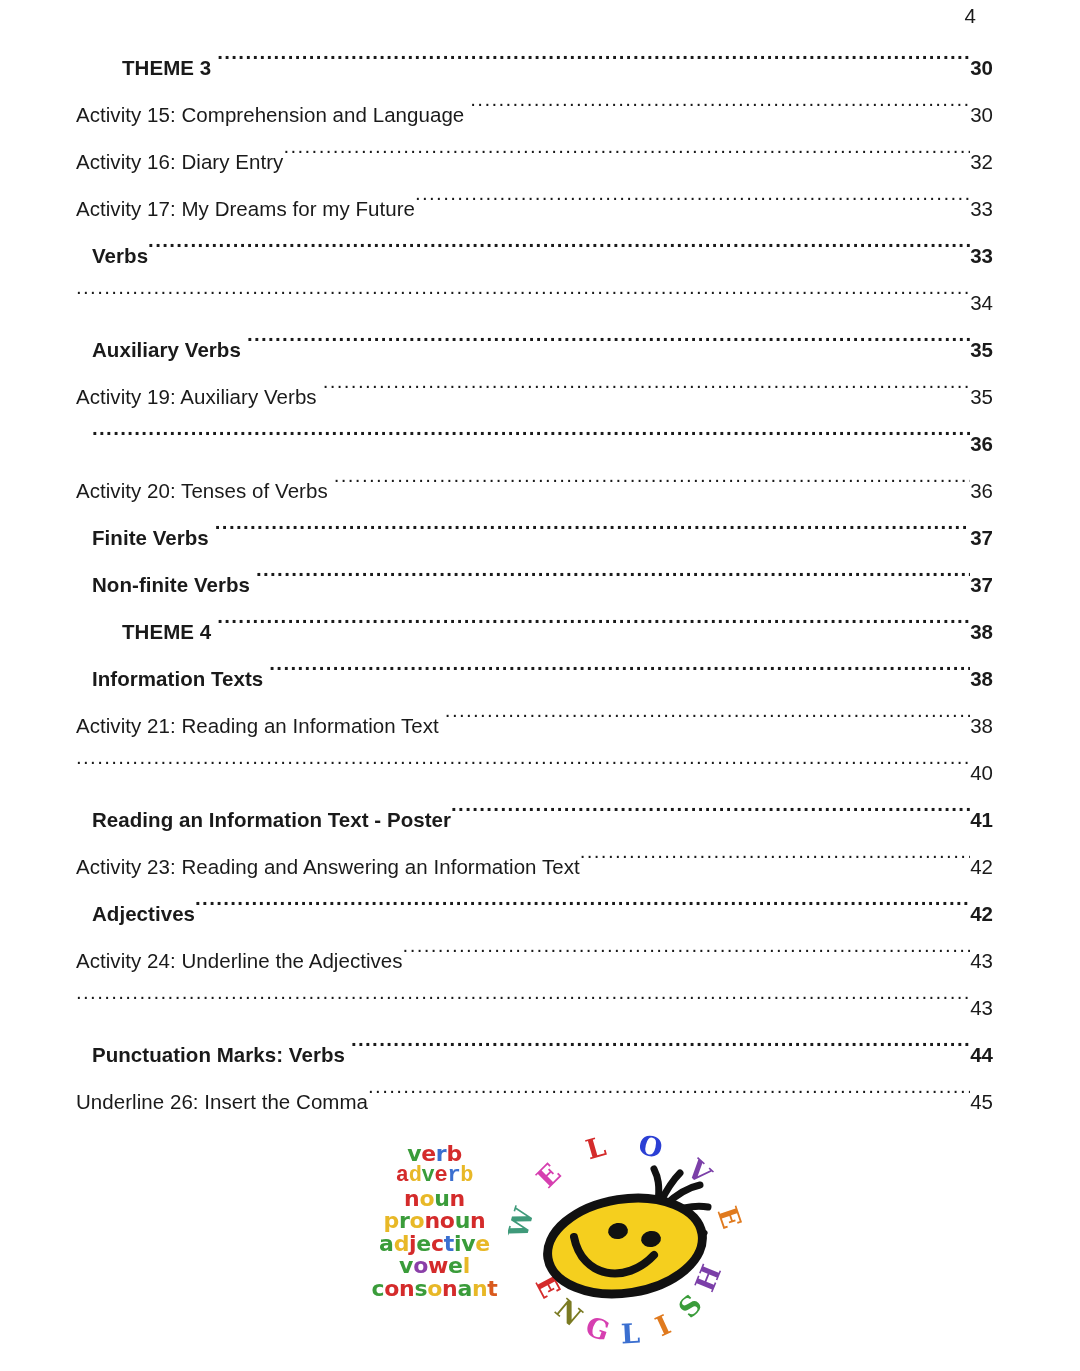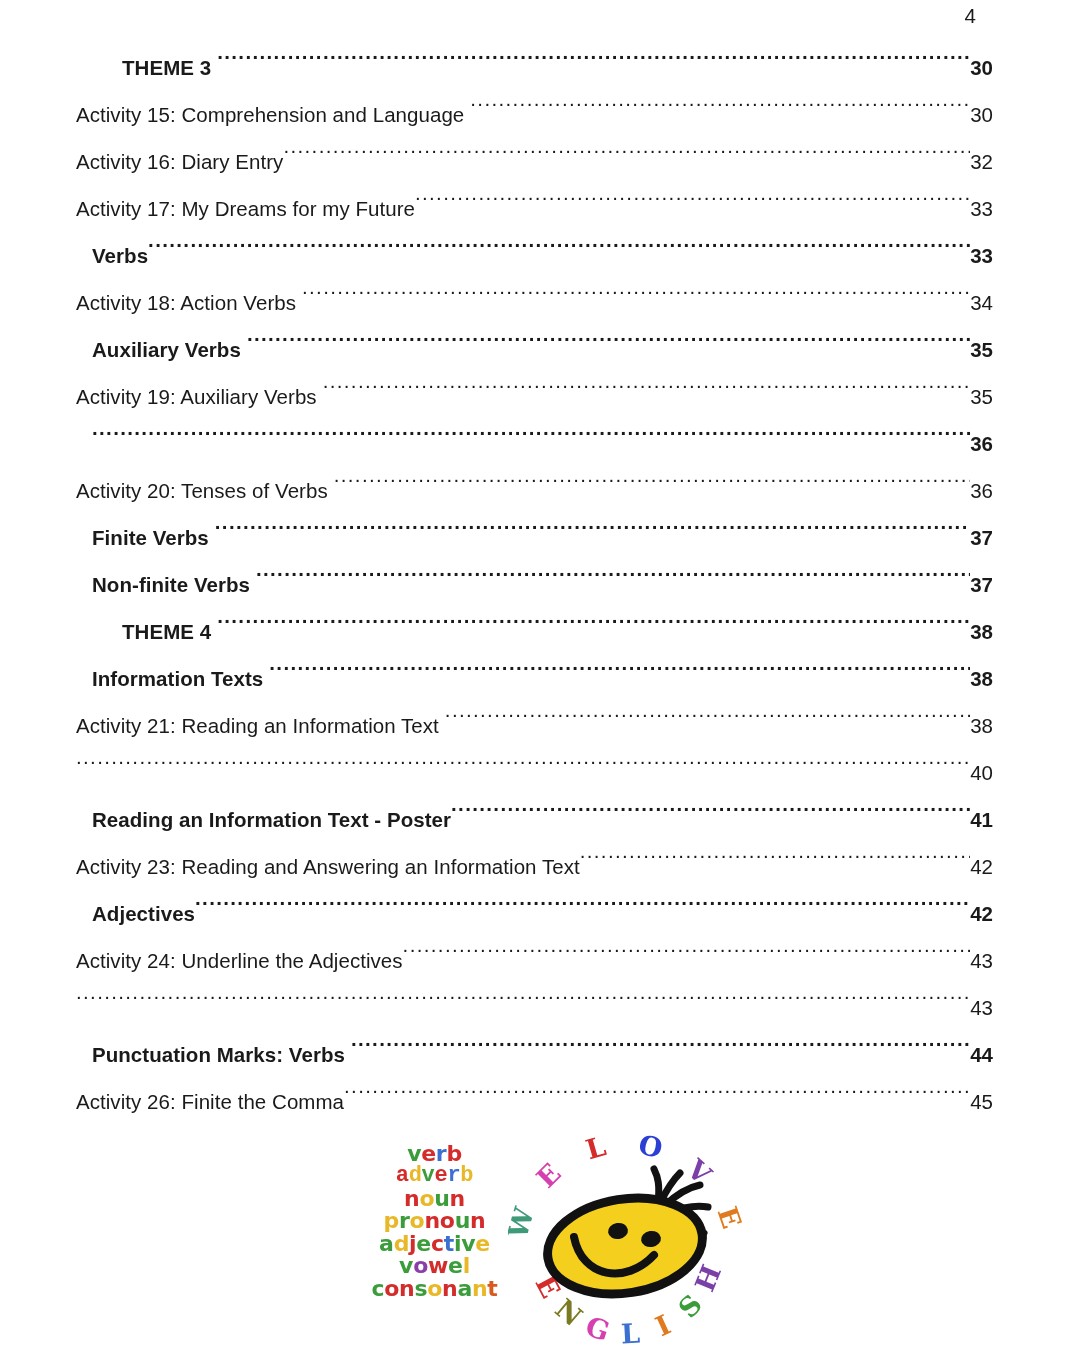--- a/index.html
+++ b/index.html
@@ -160,21 +160,20 @@
         <span class="label">Activity 17: My Dreams for my Future</span>
         <span class="leader"></span>
         <span class="pageno">33</span>
       </div>
       <div class="toc-row lvl-1">
         <span class="label">Verbs</span>
         <span class="leader"></span>
         <span class="pageno">33</span>
       </div>
       <div class="toc-row lvl-2">
-        <span class="label gap-before-leader">Activity 18: Action Verbs</span>
         <span class="leader"></span>
         <span class="pageno">34</span>
       </div>
       <div class="toc-row lvl-1">
         <span class="label gap-before-leader">Auxiliary Verbs</span>
         <span class="leader"></span>
         <span class="pageno">35</span>
       </div>
       <div class="toc-row lvl-2">
         <span class="label gap-before-leader">Activity 19: Auxiliary Verbs</span>
@@ -242,21 +241,21 @@
       <div class="toc-row lvl-2">
         <span class="leader"></span>
         <span class="pageno">43</span>
       </div>
       <div class="toc-row lvl-1">
         <span class="label gap-before-leader">Punctuation Marks: Verbs</span>
         <span class="leader"></span>
         <span class="pageno">44</span>
       </div>
       <div class="toc-row lvl-2">
-        <span class="label">Activity 26: Finite the Comma</span>
+        <span class="label">Underline 26: Insert the Comma</span>
         <span class="leader"></span>
         <span class="pageno">45</span>
       </div>
     </div>
 
   <div class="artwork">
     <div class="word-stack" id="word-stack">
         <span class="w w1"><span style="color: rgb(58, 156, 58);">v</span><span style="color: rgb(212, 43, 43);">e</span><span style="color: rgb(59, 111, 208);">r</span><span style="color: rgb(212, 43, 43);">b</span></span>
         <span class="w w2"><span style="color: rgb(212, 43, 43);">a</span><span style="color: rgb(232, 184, 39);">d</span><span style="color: rgb(58, 156, 58);">v</span><span style="color: rgb(212, 43, 43);">e</span><span style="color: rgb(59, 111, 208);">r</span><span style="color: rgb(232, 184, 39);">b</span></span>
         <span class="w w3"><span style="color: rgb(212, 43, 43);">n</span><span style="color: rgb(232, 184, 39);">o</span><span style="color: rgb(58, 156, 58);">u</span><span style="color: rgb(212, 43, 43);">n</span></span>

